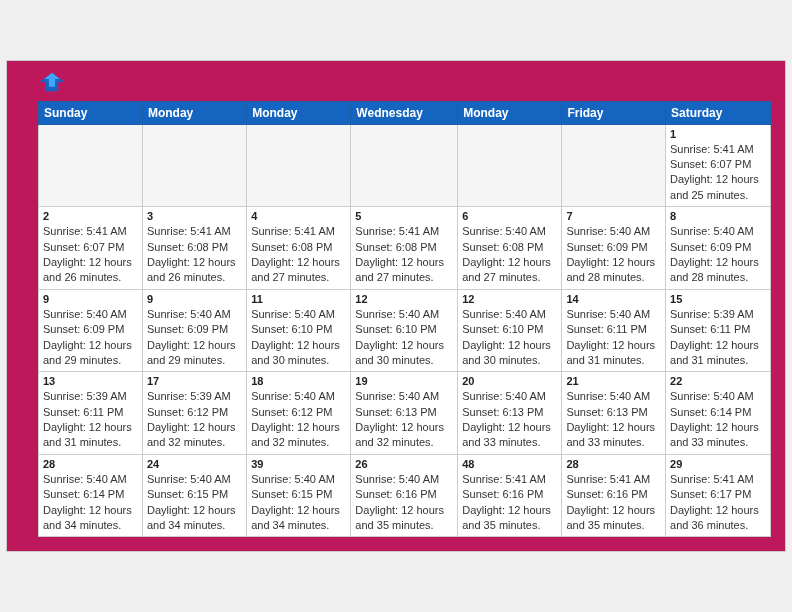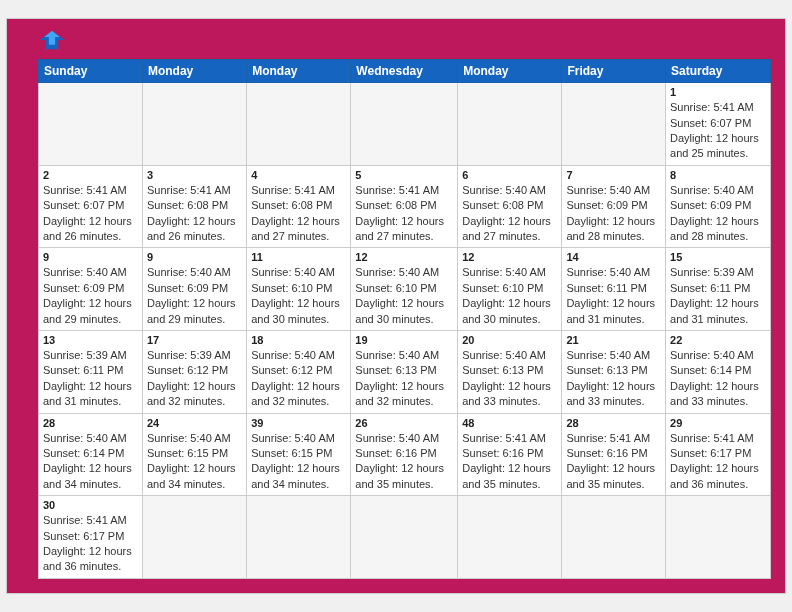--- a/index.html
+++ b/index.html
@@ -339,30 +339,15 @@
 and 35 minutes.</div>
           </td>
           <td>
             <span class="day-number">29</span>
             <div class="day-info" style="white-space: pre-line;">Sunrise: 5:41 AM
 Sunset: 6:17 PM
 Daylight: 12 hours
 and 36 minutes.</div>
           </td>
         </tr>
-        <tr class="last-row">
-          <td>
-            <span class="day-number">30</span>
-            <div class="day-info" style="white-space: pre-line;">Sunrise: 5:41 AM
-Sunset: 6:17 PM
-Daylight: 12 hours
-and 36 minutes.</div>
-          </td>
-          <td class="empty"></td>
-          <td class="empty"></td>
-          <td class="empty"></td>
-          <td class="empty"></td>
-          <td class="empty"></td>
-          <td class="empty"></td>
-        </tr>
       </tbody>
   </table>
 </div>
 
 </body></html>

